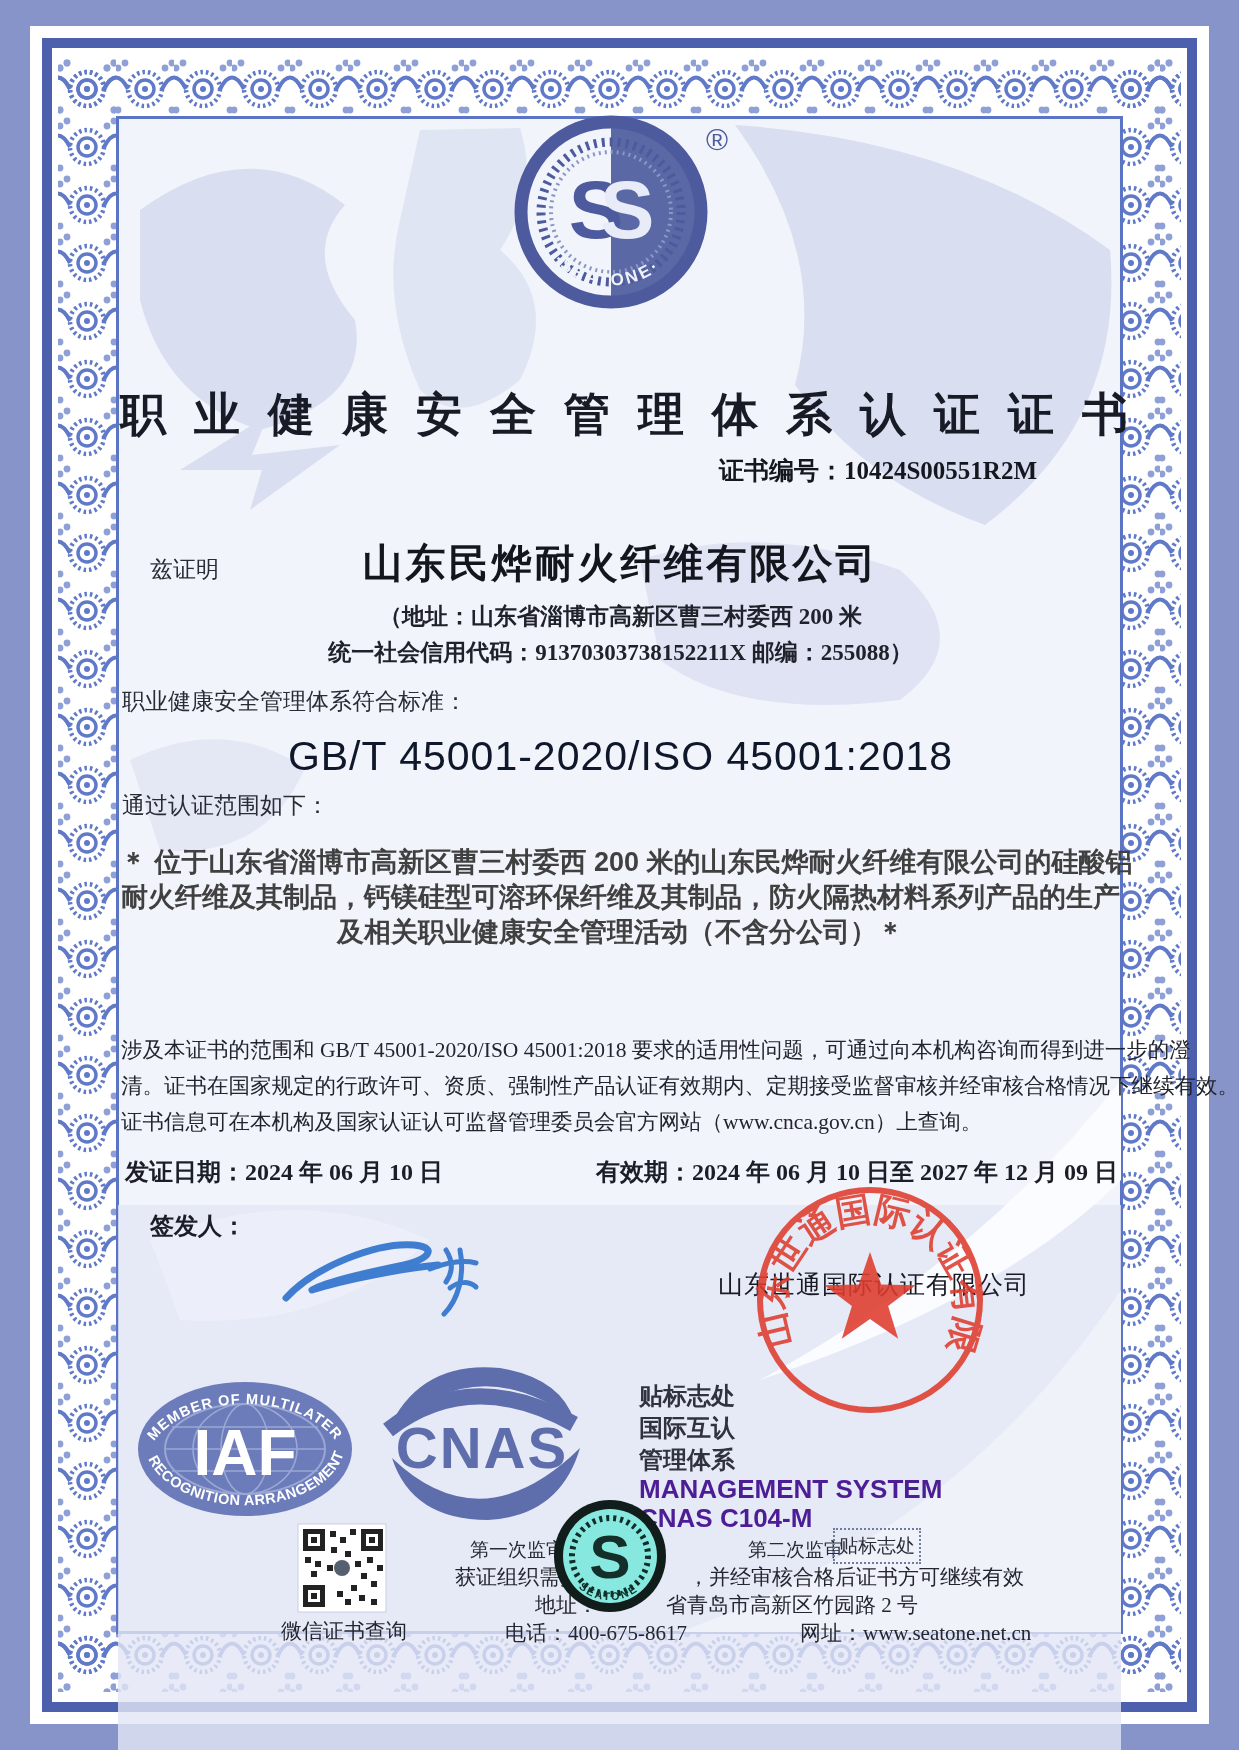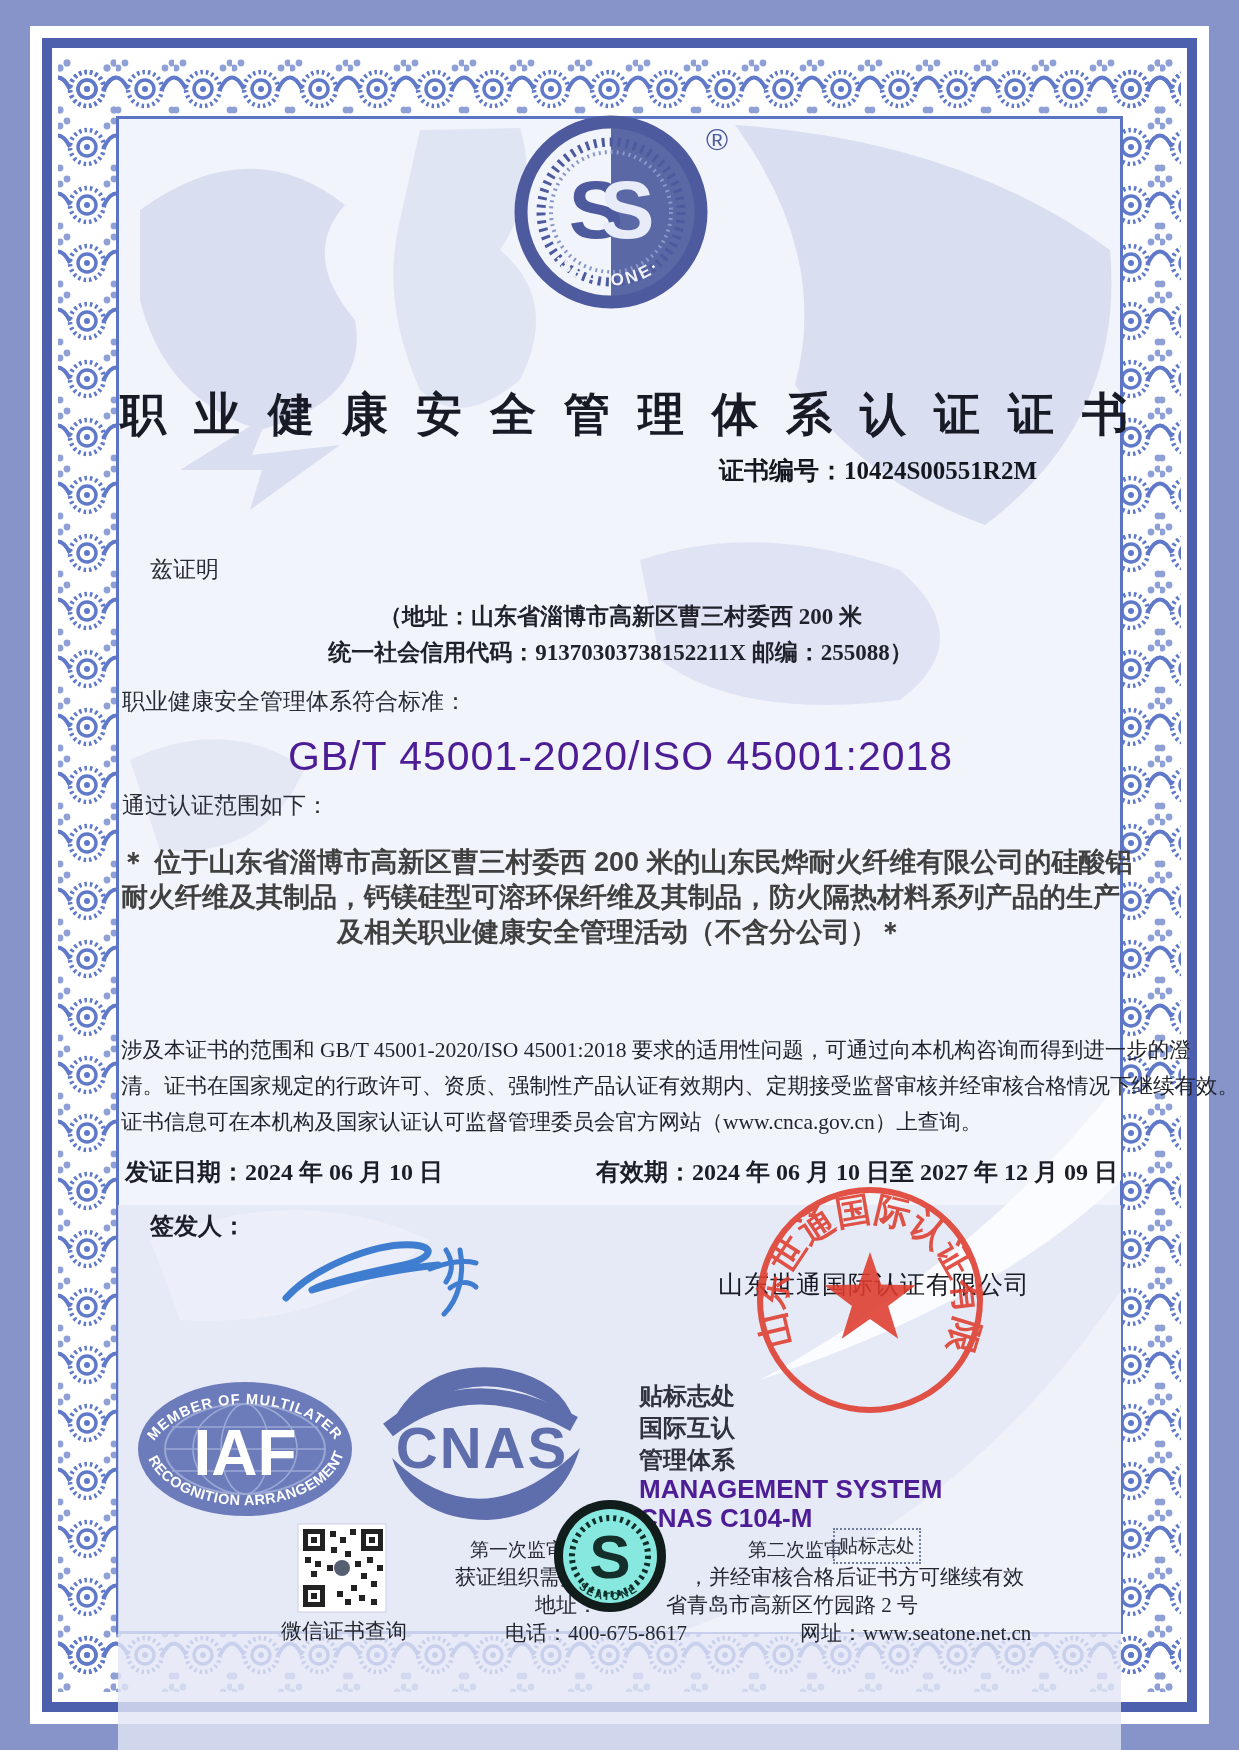--- a/index.html
+++ b/index.html
@@ -6,21 +6,21 @@
   .page{position:relative;width:1239px;height:1750px;margin:0 auto;overflow:hidden;
         font-family:"Liberation Serif", serif;background:#8694c9;}
   .layer{position:absolute;left:0;top:0;width:1239px;height:1750px;}
   .txt{position:absolute;color:#23252e;white-space:nowrap;}
   .center{left:120px;width:1001px;text-align:center;}
   .title{font-size:46px;font-weight:bold;letter-spacing:28px;color:#181b26;}
   .certno{font-size:25px;font-weight:bold;color:#15171f;}
   .small-label{font-size:23px;color:#2a2c35;}
   .company{font-size:40px;font-weight:bold;letter-spacing:3px;color:#14161e;}
   .addr{font-size:23px;font-weight:bold;color:#20222b;}
-  .standard{font-family:"Liberation Sans", sans-serif;font-size:41px;color:#4c1d95;letter-spacing:1px;}
+  .standard{font-family:"Liberation Sans", sans-serif;font-size:41px;color:#0f172a;letter-spacing:1px;}
   .scope{font-family:"Liberation Sans", sans-serif;font-size:27px;font-weight:bold;color:#404040;line-height:35px;}
   .note{font-size:21.5px;color:#23252e;line-height:36px;}
   .dates{font-size:24px;font-weight:bold;color:#1c1e27;}
   .issuer-black{font-size:25px;color:#191b23;letter-spacing:1px;}
   .cnas-cn{font-size:24px;font-weight:bold;color:#30333f;line-height:31px;}
   .cnas-en{font-family:"Liberation Sans", sans-serif;font-size:26px;font-weight:bold;color:#4c1d95;line-height:30px;}
   .foot{font-size:19px;color:#2a2c35;}
   .foot2{font-size:21px;color:#24262f;}
   .sticker-box{position:absolute;border:2px dotted #6f7c9e;color:#2a2c35;font-size:19px;
                display:flex;align-items:center;justify-content:center;}
@@ -156,20 +156,21 @@
   </svg>
 
   <div class="txt center title" style="top:356px;margin-top:28px;">职业健康安全管理体系认证证书</div>
 
   <div class="txt certno" style="top:454px;right:202px;">
     <span>证书编号：</span><span>10424S00551R2M</span>
   </div>
 
   <div class="txt small-label" style="top:506px;left:150px;margin-top:48px;">兹证明</div>
 
+  <div class="txt center company" style="top:536px;">山东民烨耐火纤维有限公司</div>
 
   <div class="txt center addr" style="top:601px;">（地址：山东省淄博市高新区曹三村委西 200 米</div>
   <div class="txt center addr" style="top:637px;">统一社会信用代码：91370303738152211X 邮编：255088）</div>
 
   <div class="txt small-label" style="top:686px;left:122px;">职业健康安全管理体系符合标准：</div>
 
   <div class="txt center standard" style="top:733px;">GB/T 45001-2020/ISO 45001:2018</div>
 
   <div class="txt small-label" style="top:790px;left:122px;">通过认证范围如下：</div>
 

